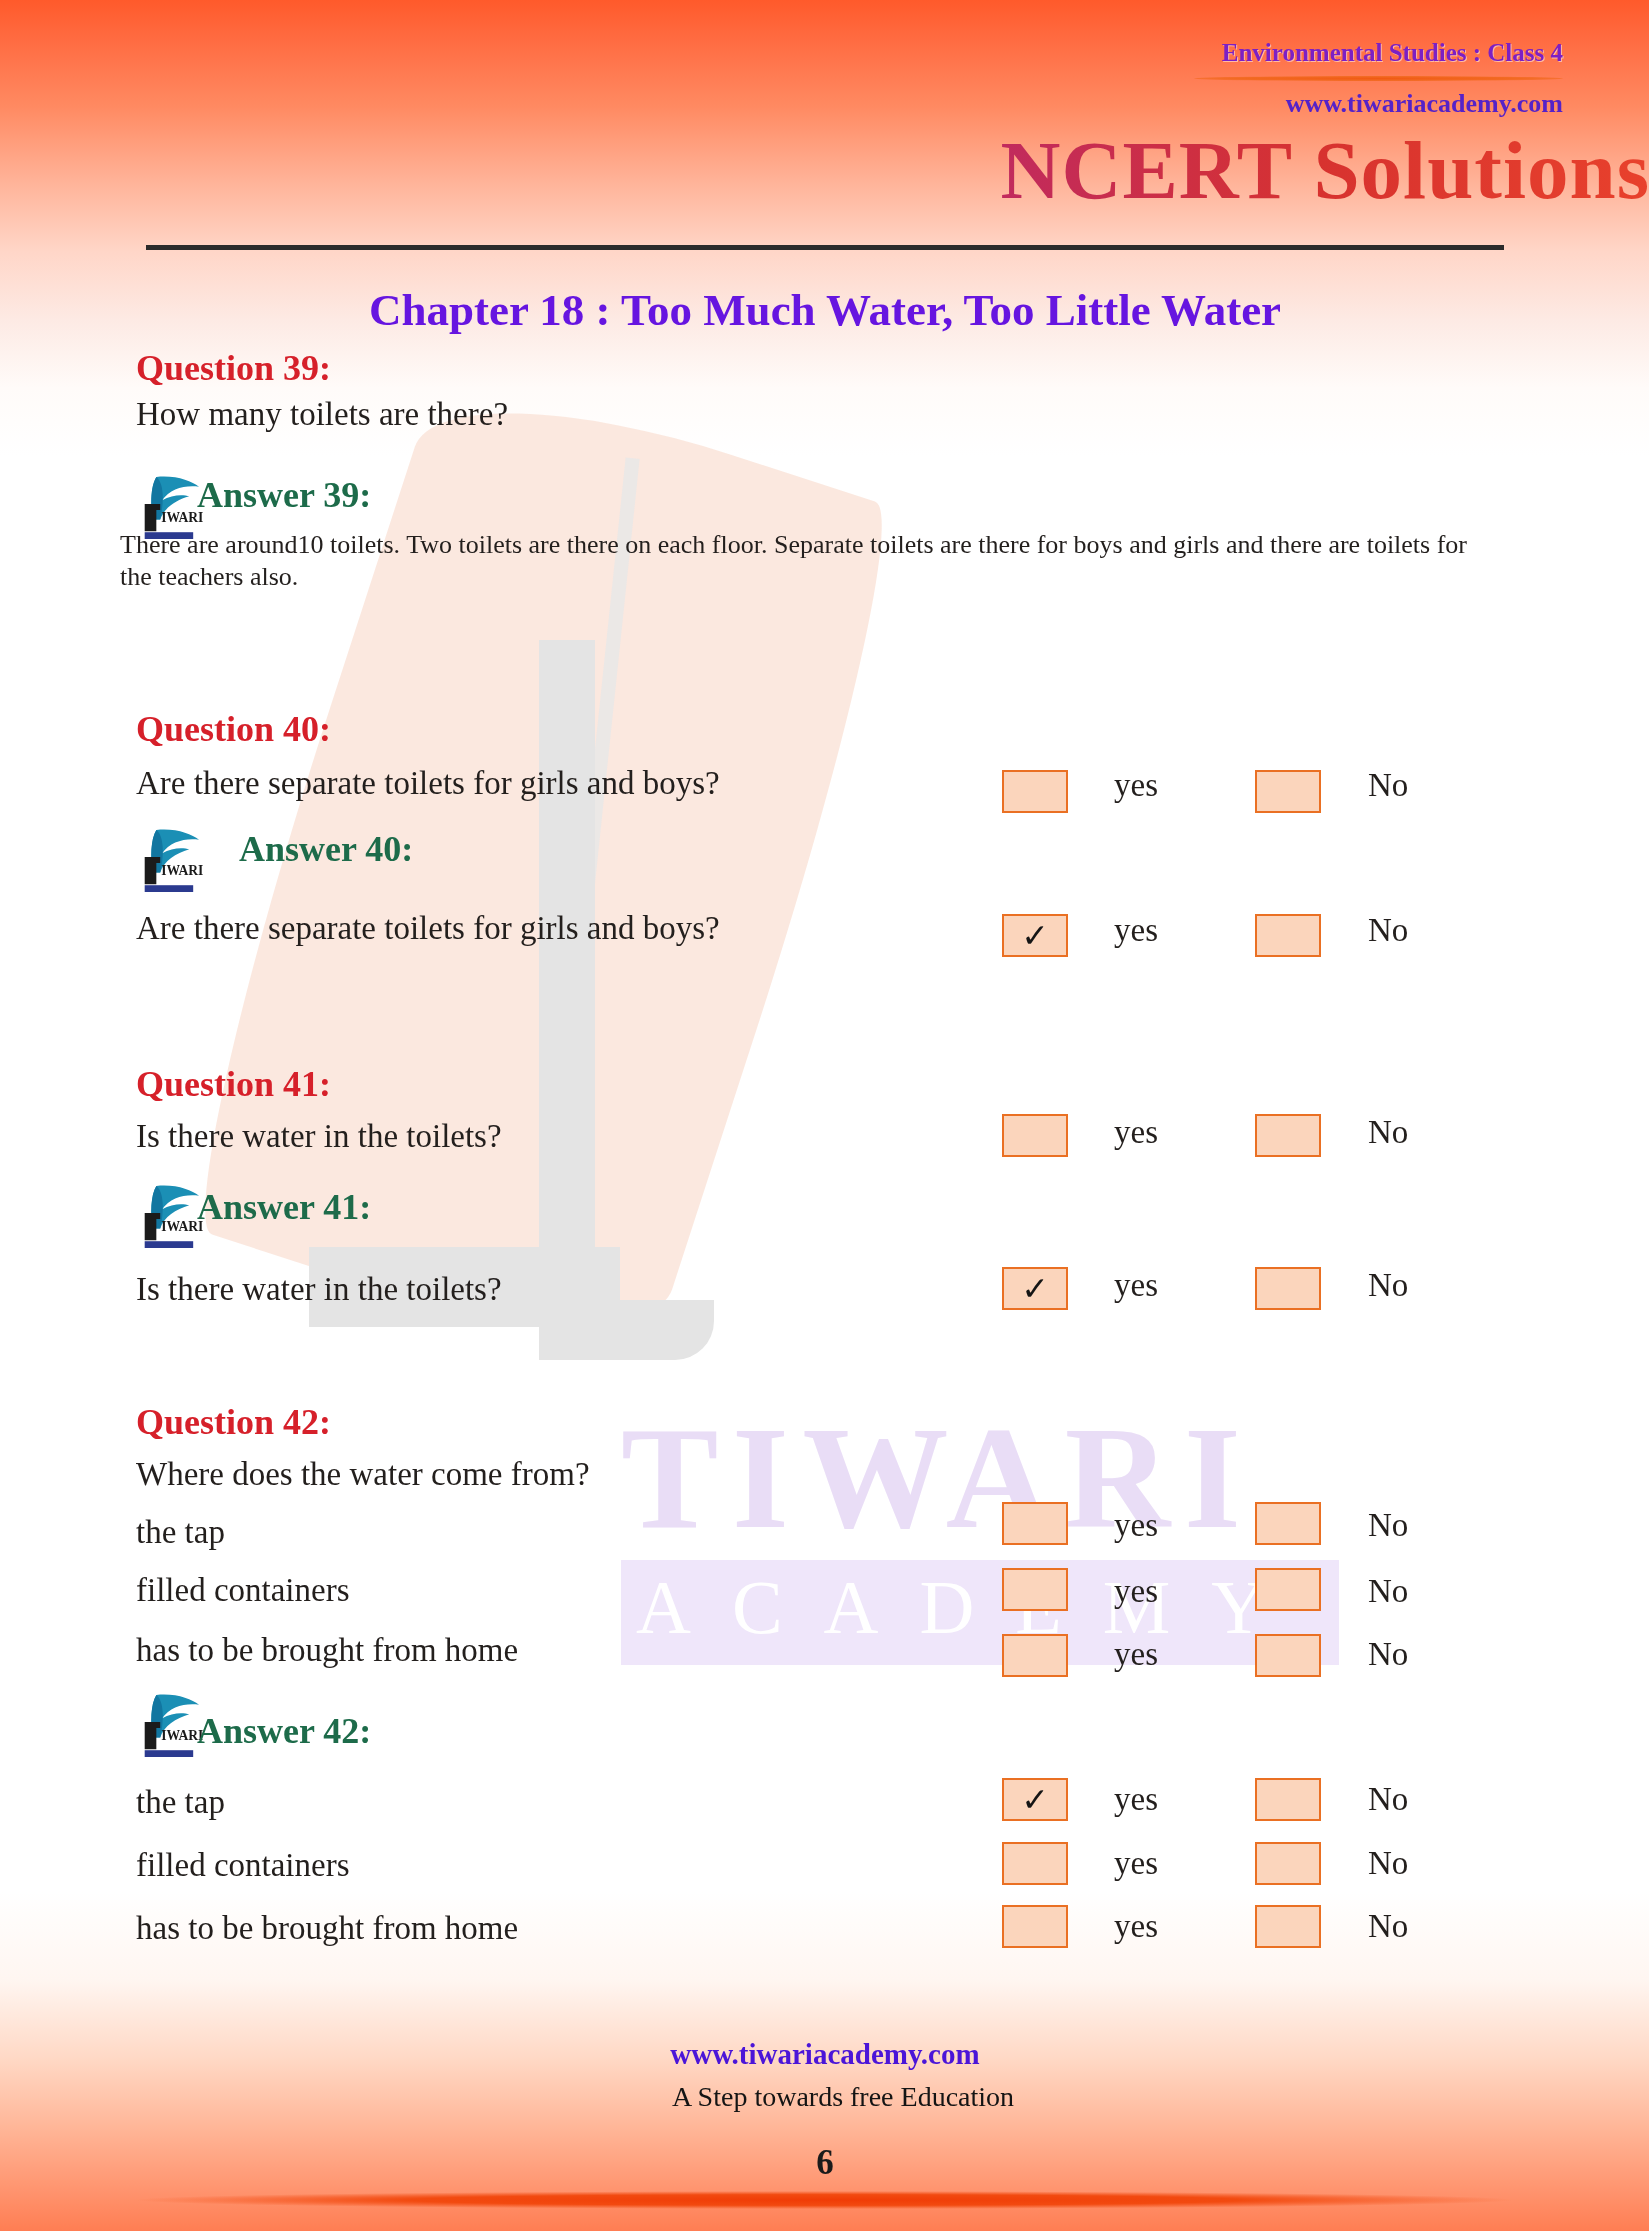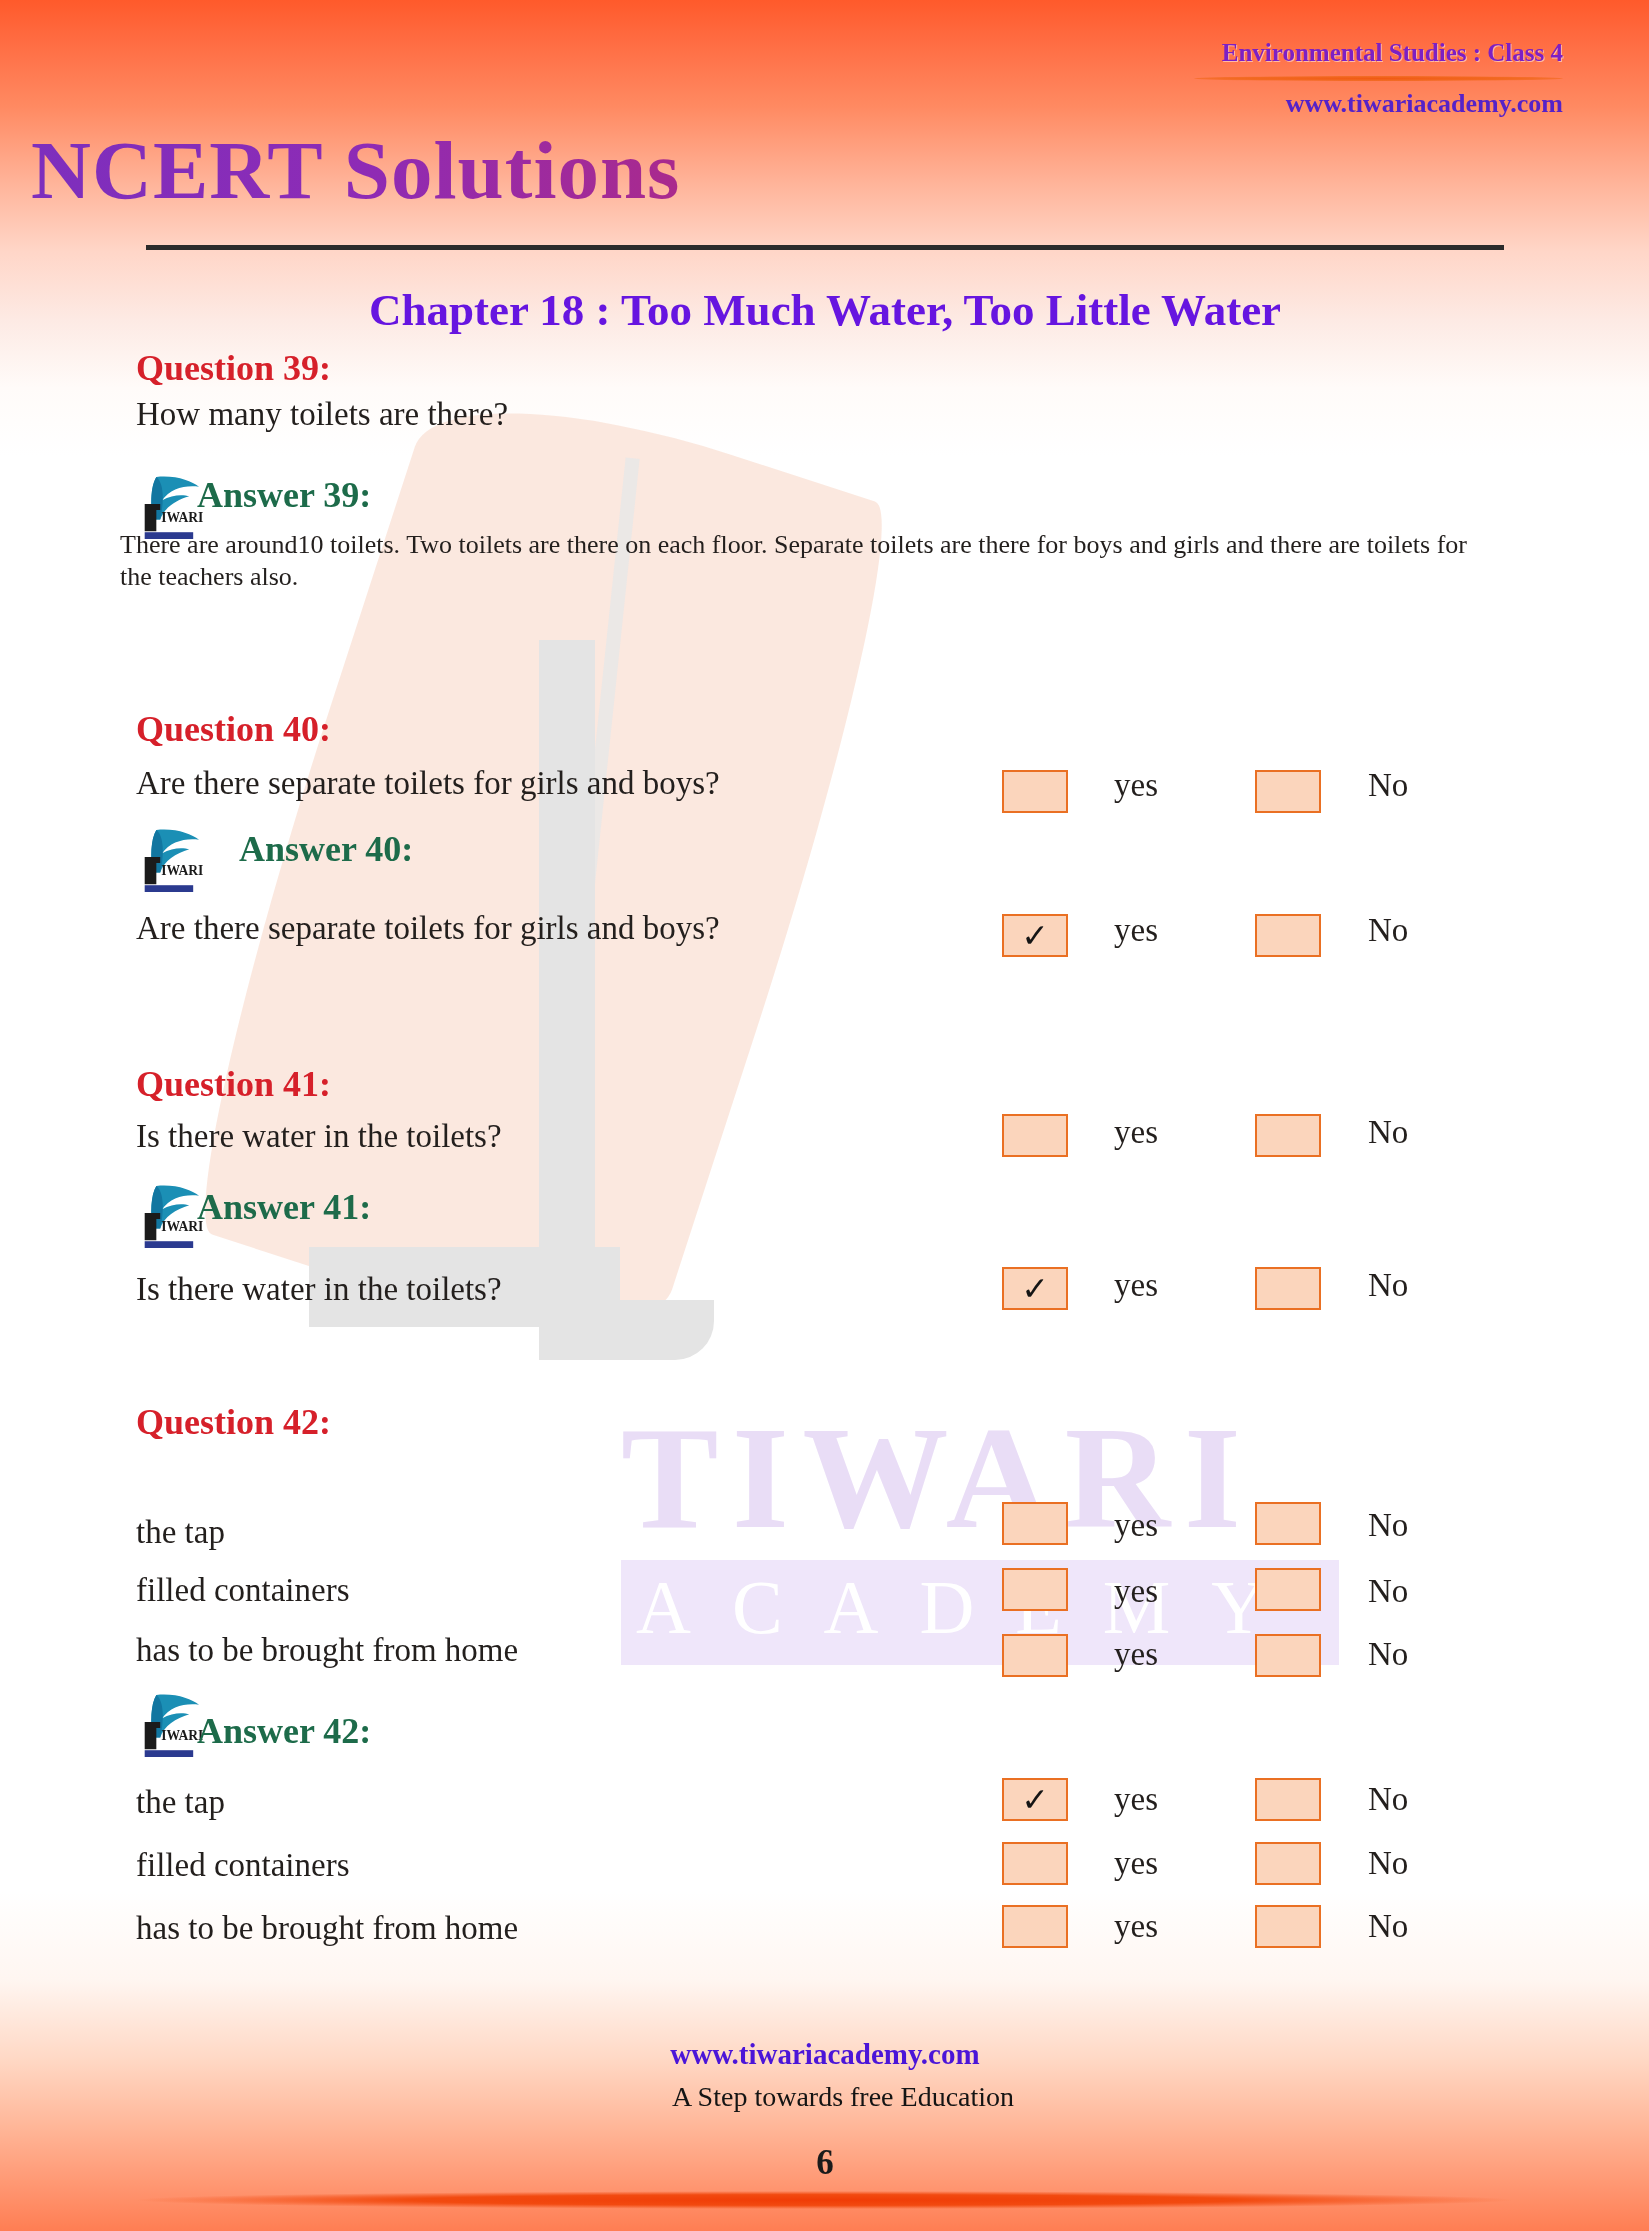--- a/index.html
+++ b/index.html
@@ -162,21 +162,21 @@
     font-family: "Liberation Serif", serif;
     font-size: 26px;
     font-weight: 700;
     color: #5522c8;
   }
   .title-main {
     position: absolute;
     left: 0;
     right: 0;
     top: 122px;
-    text-align: left;
+    text-align: right;
     font-family: "Liberation Serif", serif;
     font-size: 83px;
     font-weight: 700;
     letter-spacing: 1px;
     background: linear-gradient(to right, #7b2fbe 0%, #8e2bb5 22%, #a82a8f 40%, #c02a5f 60%, #d7322f 80%, #e8412c 100%);
     -webkit-background-clip: text;
     background-clip: text;
     color: transparent;
     padding-left: 31px;
     -webkit-text-fill-color: transparent;
@@ -394,20 +394,21 @@
     <div class="a-label" style="top:1186px;">Answer 41:</div>
     <div class="body-line" style="top:1271px;">Is there water in the toilets?</div>
     <div class="cb" style="left:1002px; top:1267px;">
       <span class="tick">✓</span>
     </div>
     <div class="opt-text" style="left:1114px; top:1267px;">yes</div>
     <div class="cb" style="left:1255px; top:1267px;"></div>
     <div class="opt-text" style="left:1368px; top:1267px;">No</div>
 
     <div class="q-label" style="top:1401px;">Question 42:</div>
+    <div class="body-line" style="top:1456px;">Where does the water come from?</div>
 
     <div class="body-line" style="top:1514px;">the tap</div>
     <div class="cb" style="left:1002px; top:1502px;"></div>
     <div class="opt-text" style="left:1114px; top:1507px;">yes</div>
     <div class="cb" style="left:1255px; top:1502px;"></div>
     <div class="opt-text" style="left:1368px; top:1507px;">No</div>
 
     <div class="body-line" style="top:1572px;">filled containers</div>
     <div class="cb" style="left:1002px; top:1568px;"></div>
     <div class="opt-text" style="left:1114px; top:1573px;">yes</div>

